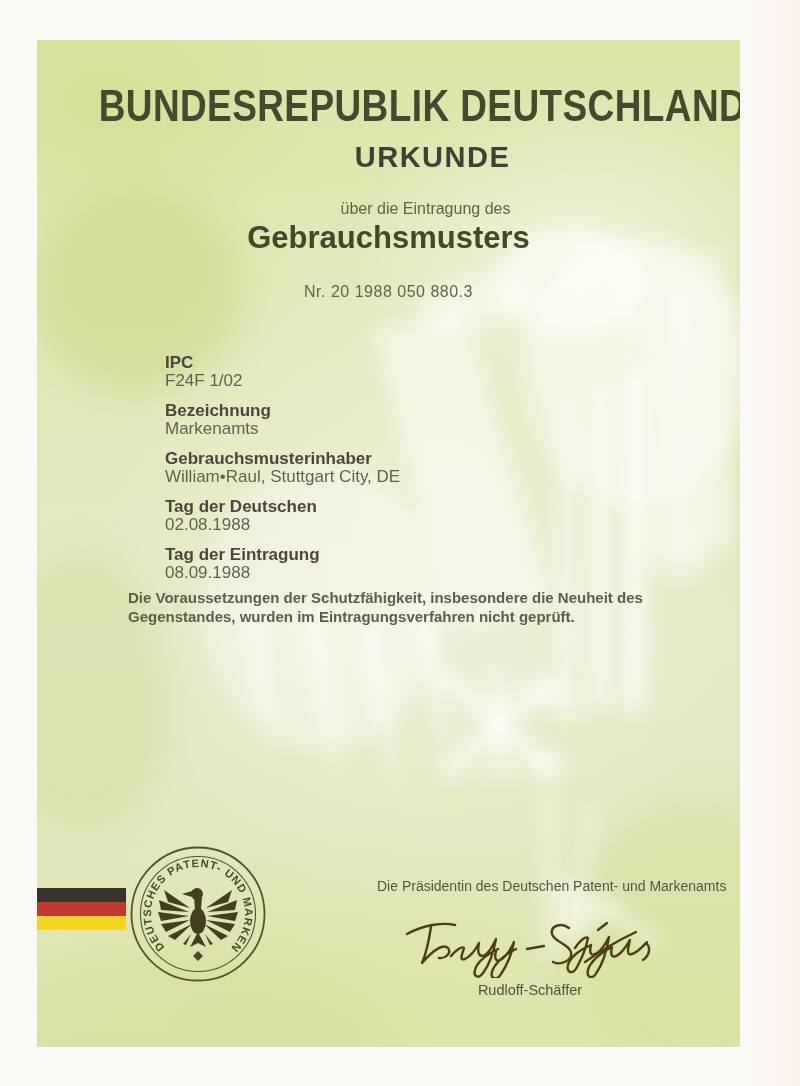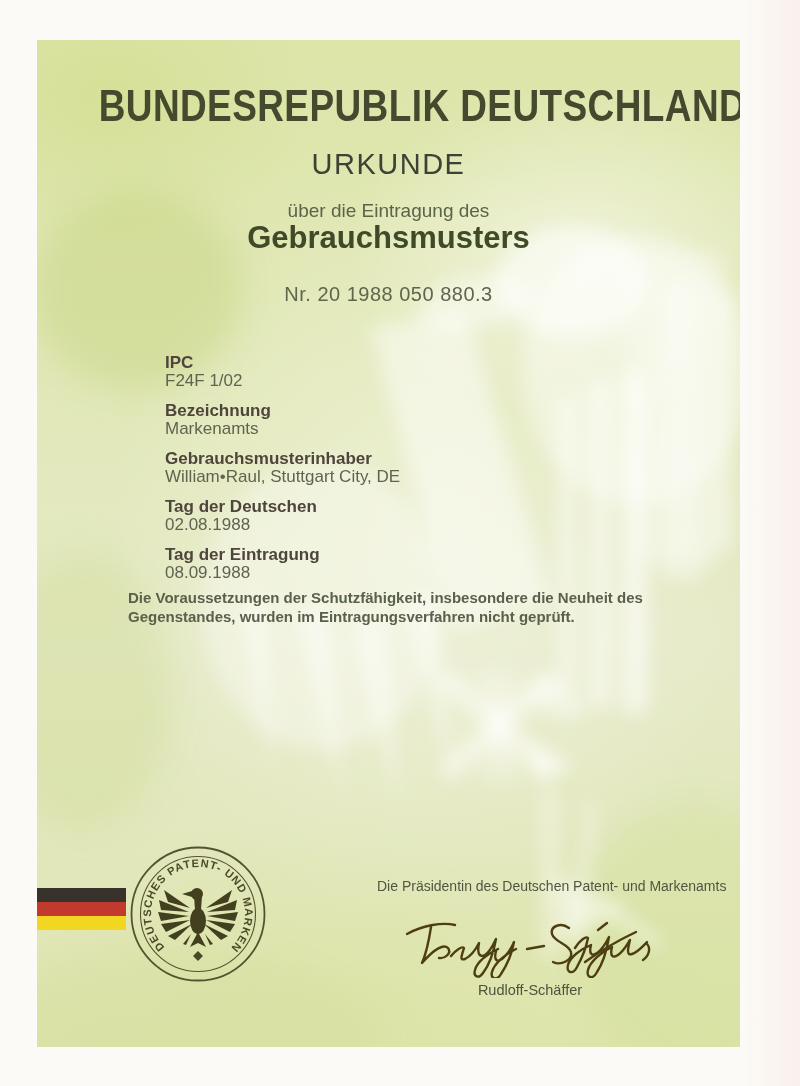--- a/index.html
+++ b/index.html
@@ -13,24 +13,24 @@
       radial-gradient(ellipse 340px 240px at 78% 21%, rgba(255,255,255,.5), rgba(255,255,255,0) 70%),
       radial-gradient(ellipse 430px 520px at 56% 50%, rgba(251,252,242,.42), rgba(255,255,255,0) 75%),
       radial-gradient(ellipse 300px 210px at 10% 6%, rgba(211,222,144,.75), rgba(211,222,144,0) 70%),
       radial-gradient(ellipse 520px 300px at 45% 100%, rgba(219,228,164,.65), rgba(219,228,164,0) 75%),
       linear-gradient(180deg,#dde5a9 0%,#e2e8ba 38%,#e6eac8 60%,#e2e7bb 82%,#dfe5ae 100%);}
   .wm{position:absolute;left:0;top:0;width:703px;height:1007px;pointer-events:none;}
   .content{position:absolute;left:0;top:0;width:703px;height:1007px;}
   .centerline{position:absolute;left:0;width:100%;text-align:center;}
   .doc-title{top:42px;font-size:44px;font-weight:bold;color:#454a2f;line-height:1.1;white-space:nowrap;}
   .doc-title .squeeze{display:inline-block;transform:scaleX(.84);transform-origin:50% 50%;letter-spacing:.5px;}
-  .doc-kind{top:108px;font-size:29px;font-weight:normal;color:#3e4136;letter-spacing:1.5px;}
-  .doc-sub{top:160px;font-size:19px;color:#5c634a;}
+  .doc-kind{top:101px;font-size:29px;font-weight:bold;color:#3e4136;letter-spacing:1.5px;padding-left:44px;}
+  .doc-sub{top:160px;font-size:16px;color:#5c634a;padding-left:37px;}
   .doc-subject{top:180px;font-size:31px;font-weight:bold;color:#3f4a29;}
-  .doc-number{top:243px;font-size:20px;color:#5f664d;letter-spacing:.5px;}
+  .doc-number{top:243px;font-size:16px;color:#5f664d;letter-spacing:.5px;}
   .fields{position:absolute;left:128px;top:314px;}
   .field{margin-bottom:12px;}
   .field-label{font-size:17px;font-weight:bold;color:#4e453c;line-height:18px;}
   .field-value{font-size:17px;color:#5f6450;line-height:18px;}
   .notice{position:absolute;left:91px;top:548px;font-size:15px;color:#59604b;line-height:19px;font-weight:bold;}
   .seal{position:absolute;left:91px;top:804px;width:140px;height:140px;}
   .flag{position:absolute;left:0;top:848px;width:89px;height:42px;}
   .flag .stripe{width:100%;height:14px;}
   .president-line{position:absolute;left:340px;top:838px;font-size:14px;color:#4f5742;white-space:nowrap;}
   .signature{position:absolute;left:356px;top:872px;width:285px;height:66px;}

